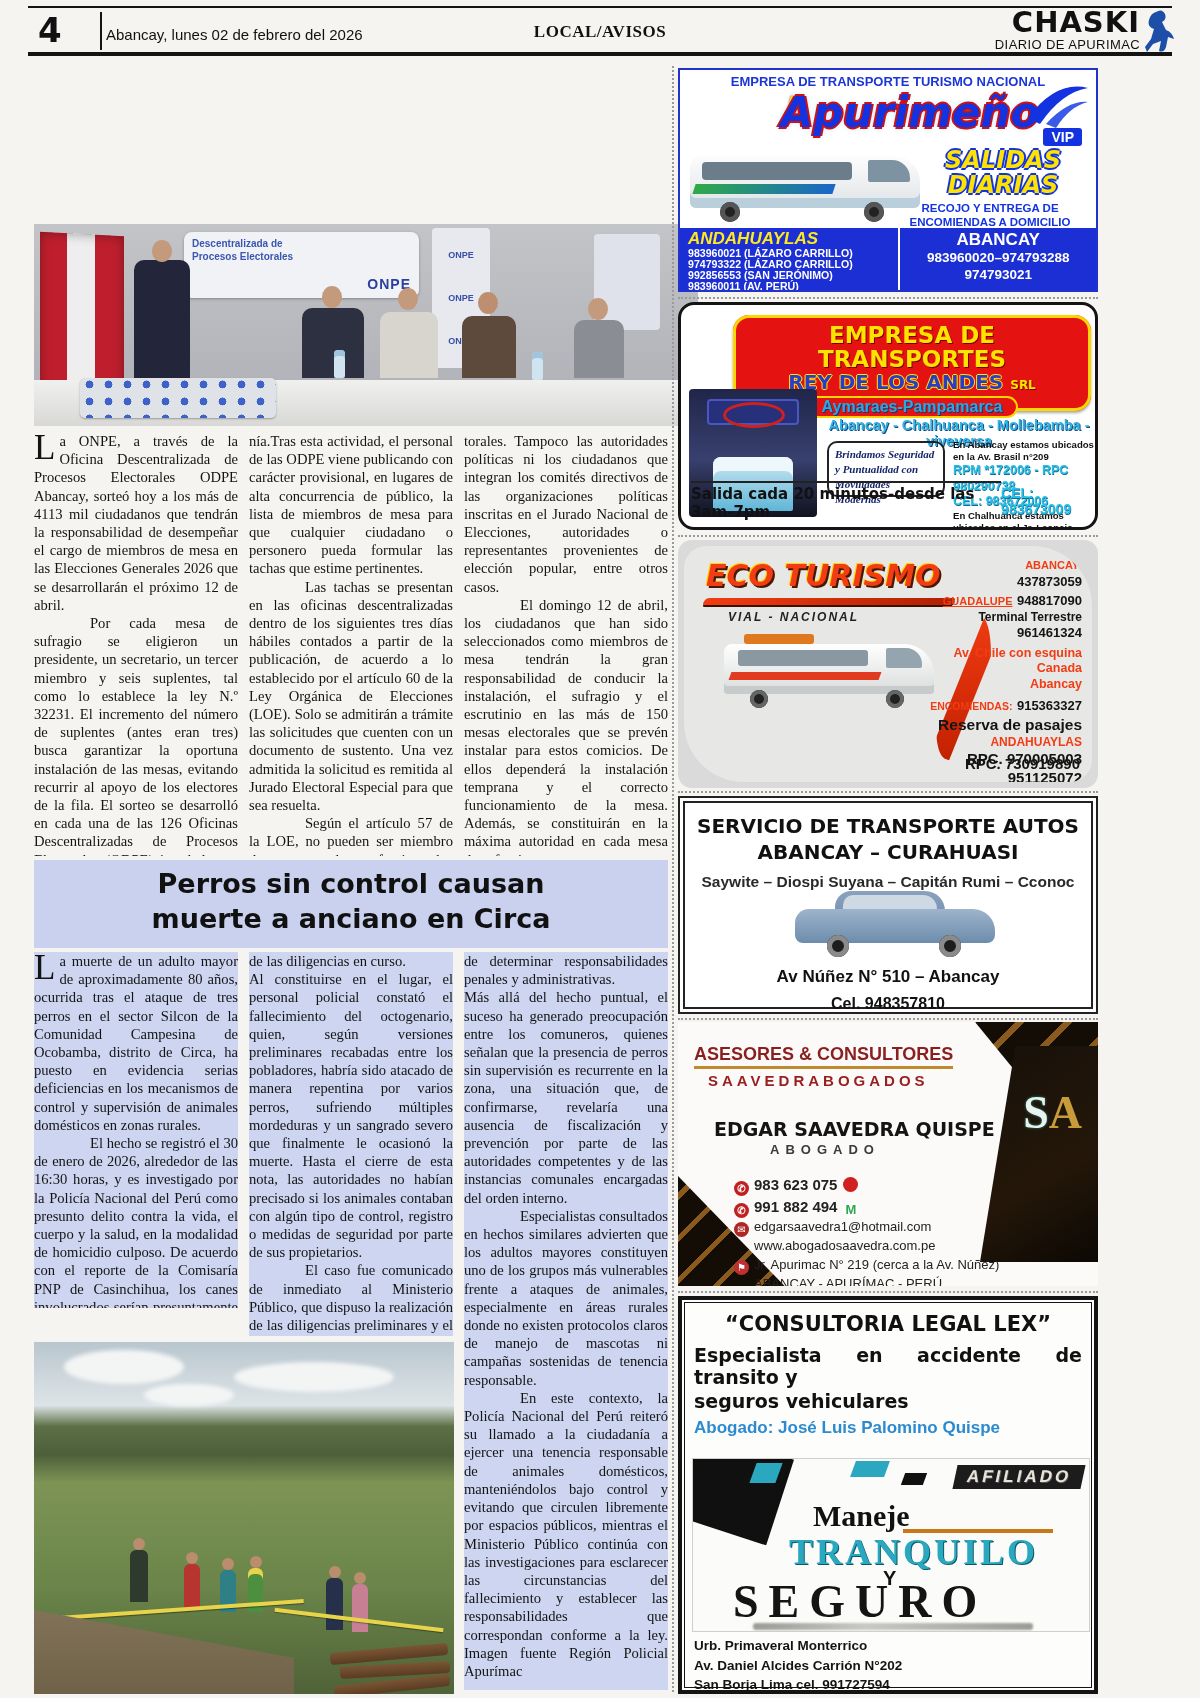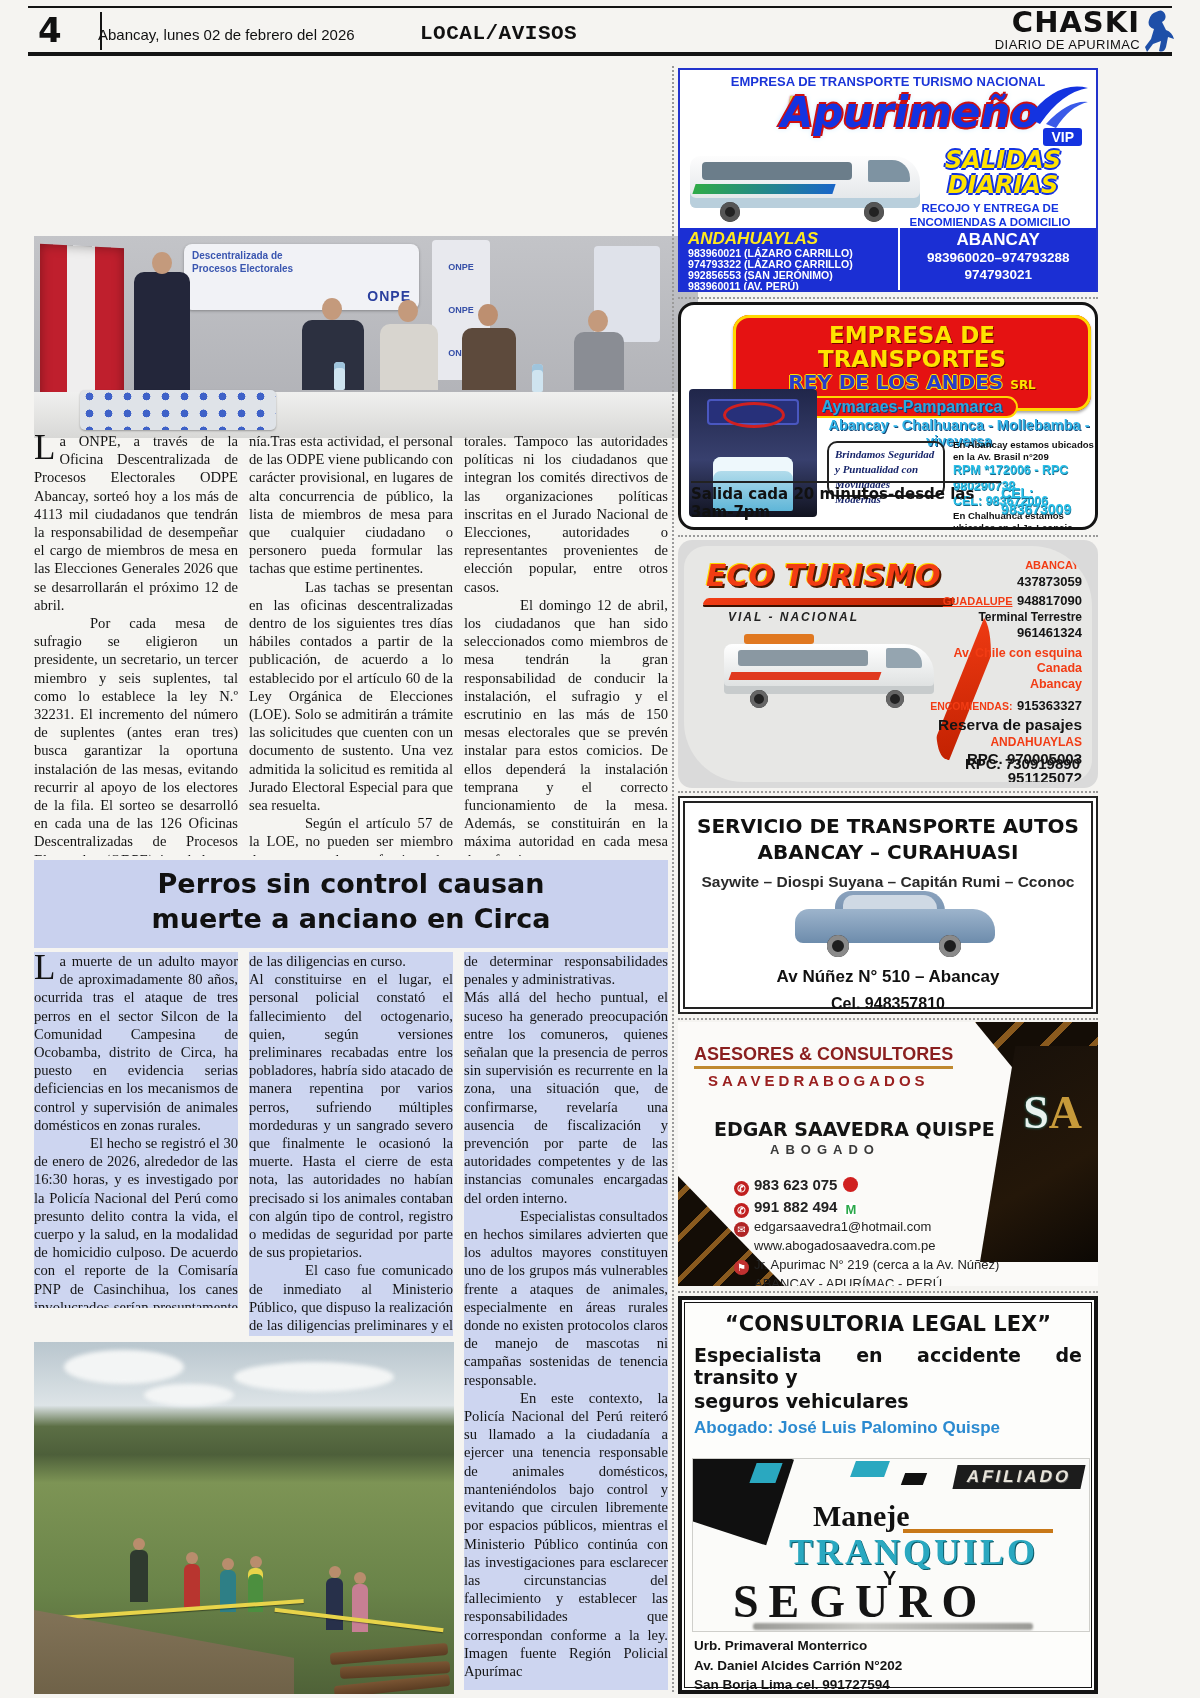--- a/index.html
+++ b/index.html
@@ -3,33 +3,33 @@
 <meta charset="utf-8">
 <style>
   html,body{margin:0;padding:0;}
   body{width:1200px;height:1698px;position:relative;background:#f5f4f1;font-family:"Liberation Sans",sans-serif;color:#111;overflow:hidden;}
 
   
   .topline{position:absolute;left:28px;right:28px;top:6px;height:2px;background:#141414;}
   .thickline{position:absolute;left:28px;right:28px;top:52px;height:4px;background:#141414;}
   .pagenum{position:absolute;left:38px;top:10px;font-size:34px;font-weight:bold;font-family:"DejaVu Sans",sans-serif;}
   .pagenum-div{position:absolute;left:100px;top:12px;width:2px;height:38px;background:#141414;}
-  .dateline{position:absolute;left:98px;top:26px;font-size:15px;color:#111;}
-  .section-title{position:absolute;left:420px;top:22px;width:360px;text-align:left;font-size:21px;font-weight:800;letter-spacing:.5px;font-family:Liberation Mono, monospace;}
+  .dateline{position:absolute;left:106px;top:26px;font-size:15px;color:#111;}
+  .section-title{position:absolute;left:420px;top:22px;width:360px;text-align:center;font-size:17px;font-weight:800;letter-spacing:.5px;font-family:Liberation Serif, serif;}
   .brand-wrap{position:absolute;right:60px;top:8px;text-align:right;}
   .brand-name{font-size:29px;font-weight:800;letter-spacing:1px;font-family:"DejaVu Sans",sans-serif;line-height:1;}
   .brand-sub{font-size:13px;letter-spacing:.4px;}
   .brand-logo{position:absolute;right:24px;top:8px;width:34px;height:44px;}
 
   
   .a1-head{position:absolute;left:34px;top:70px;width:634px;height:156px;background:#c7c7cb;}
   .kicker{position:absolute;left:6px;top:16px;font-size:15px;font-weight:800;font-family:"DejaVu Sans",sans-serif;}
   .a1-headline{position:absolute;left:0;top:40px;width:100%;text-align:center;font-family:"DejaVu Sans",sans-serif;font-weight:800;font-size:28px;line-height:1.25;color:#161616;}
 
-  .photo1{position:absolute;left:34px;top:236px;width:664px;height:202px;background:linear-gradient(#c3c4c8,#aeafb4);overflow:hidden;}
+  .photo1{position:absolute;left:34px;top:224px;width:664px;height:202px;background:linear-gradient(#c3c4c8,#aeafb4);overflow:hidden;}
   .p1-flag{position:absolute;left:6px;top:10px;width:84px;height:160px;background:linear-gradient(90deg,#bf1f2d 32%,#efeeee 32% 66%,#bf1f2d 66%);transform:skewY(3deg);box-shadow:inset 0 0 12px rgba(0,0,0,.35);}
   .p1-banner1{position:absolute;left:150px;top:8px;width:235px;height:66px;background:#f1f2f6;border-radius:8px;box-shadow:0 1px 3px rgba(0,0,0,.3);padding:6px 8px;box-sizing:border-box;}
   .p1-banner1 .t{font-size:10px;line-height:1.25;color:#3a56b0;font-weight:700;}
   .p1-onpe{position:absolute;right:8px;bottom:6px;font-size:14px;font-weight:900;color:#2a3f9e;letter-spacing:1px;}
   .p1-banner2{position:absolute;left:398px;top:4px;width:58px;height:128px;background:#e8e9ee;border-radius:4px;display:flex;flex-direction:column;align-items:center;justify-content:space-around;padding:6px 0;}
   .p1-banner2 span{font-size:9px;font-weight:900;color:#3750a8;}
   .p1-banner3{position:absolute;left:560px;top:10px;width:66px;height:96px;background:#dfe2ea;border-radius:4px;}
   .p1-person{position:absolute;border-radius:10px 10px 0 0;}
   .p1-head{position:absolute;width:20px;height:22px;border-radius:50%;background:#c49a7c;}
   .p1-table{position:absolute;left:0;bottom:0;width:100%;height:46px;background:linear-gradient(#f0f0ef,#d8d8d6);}

